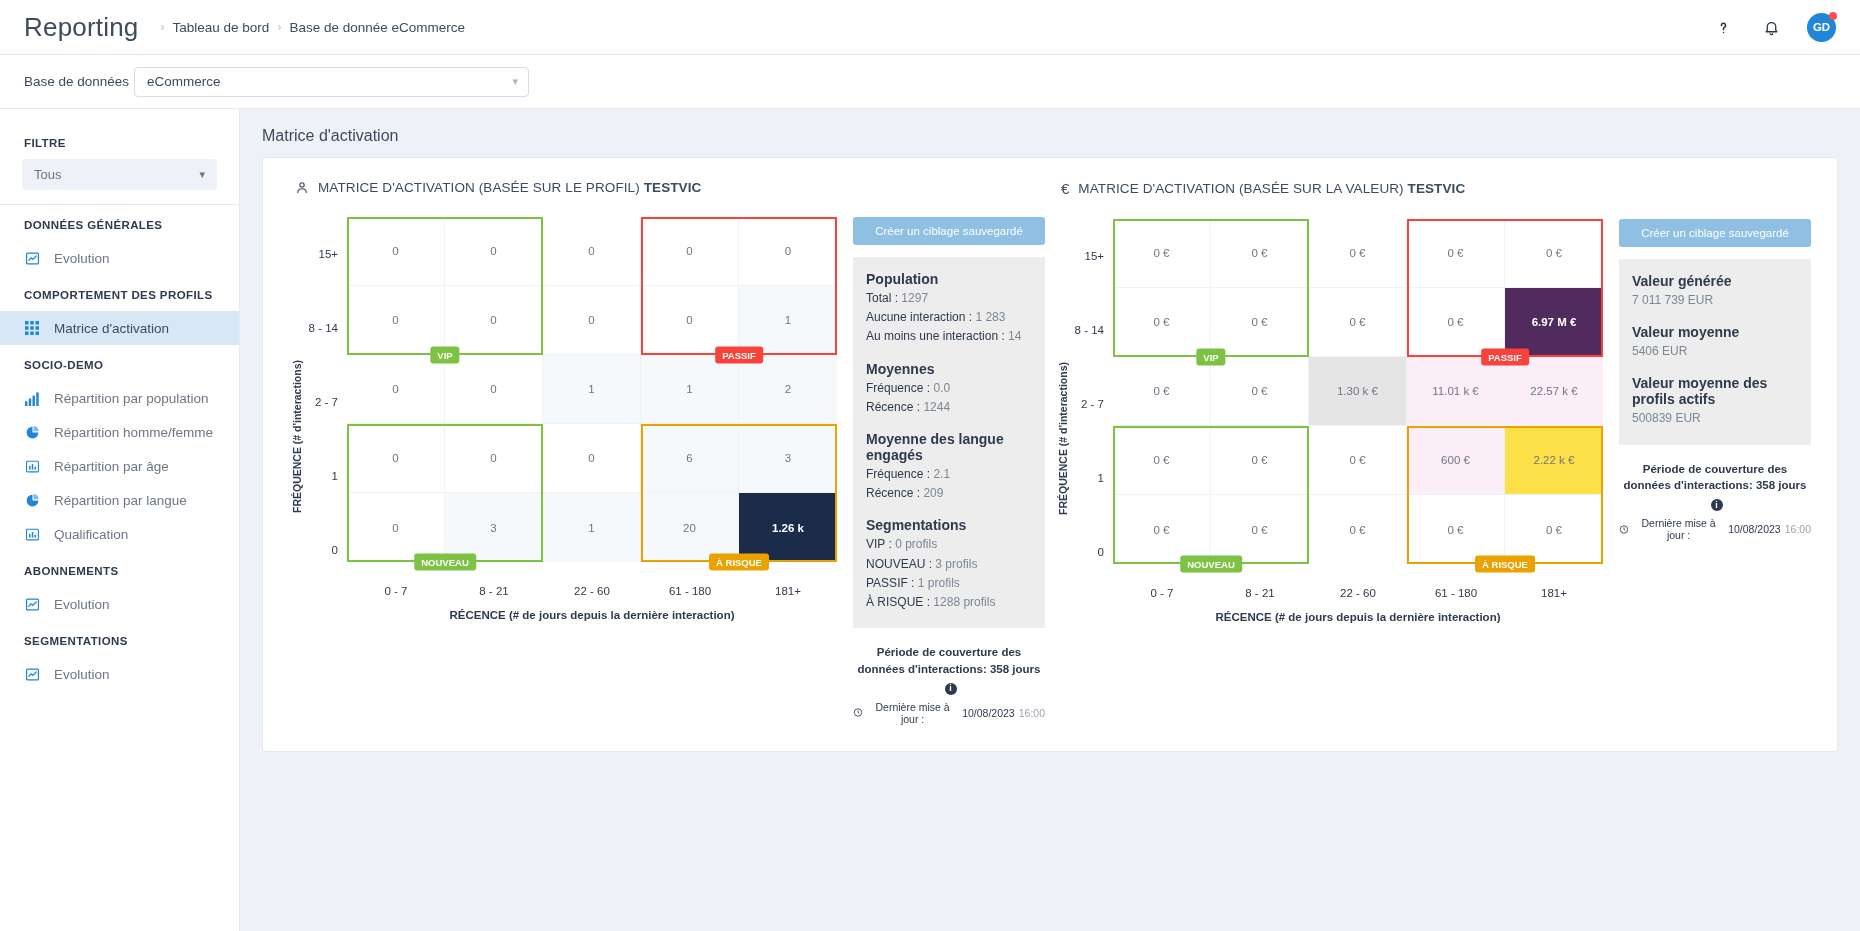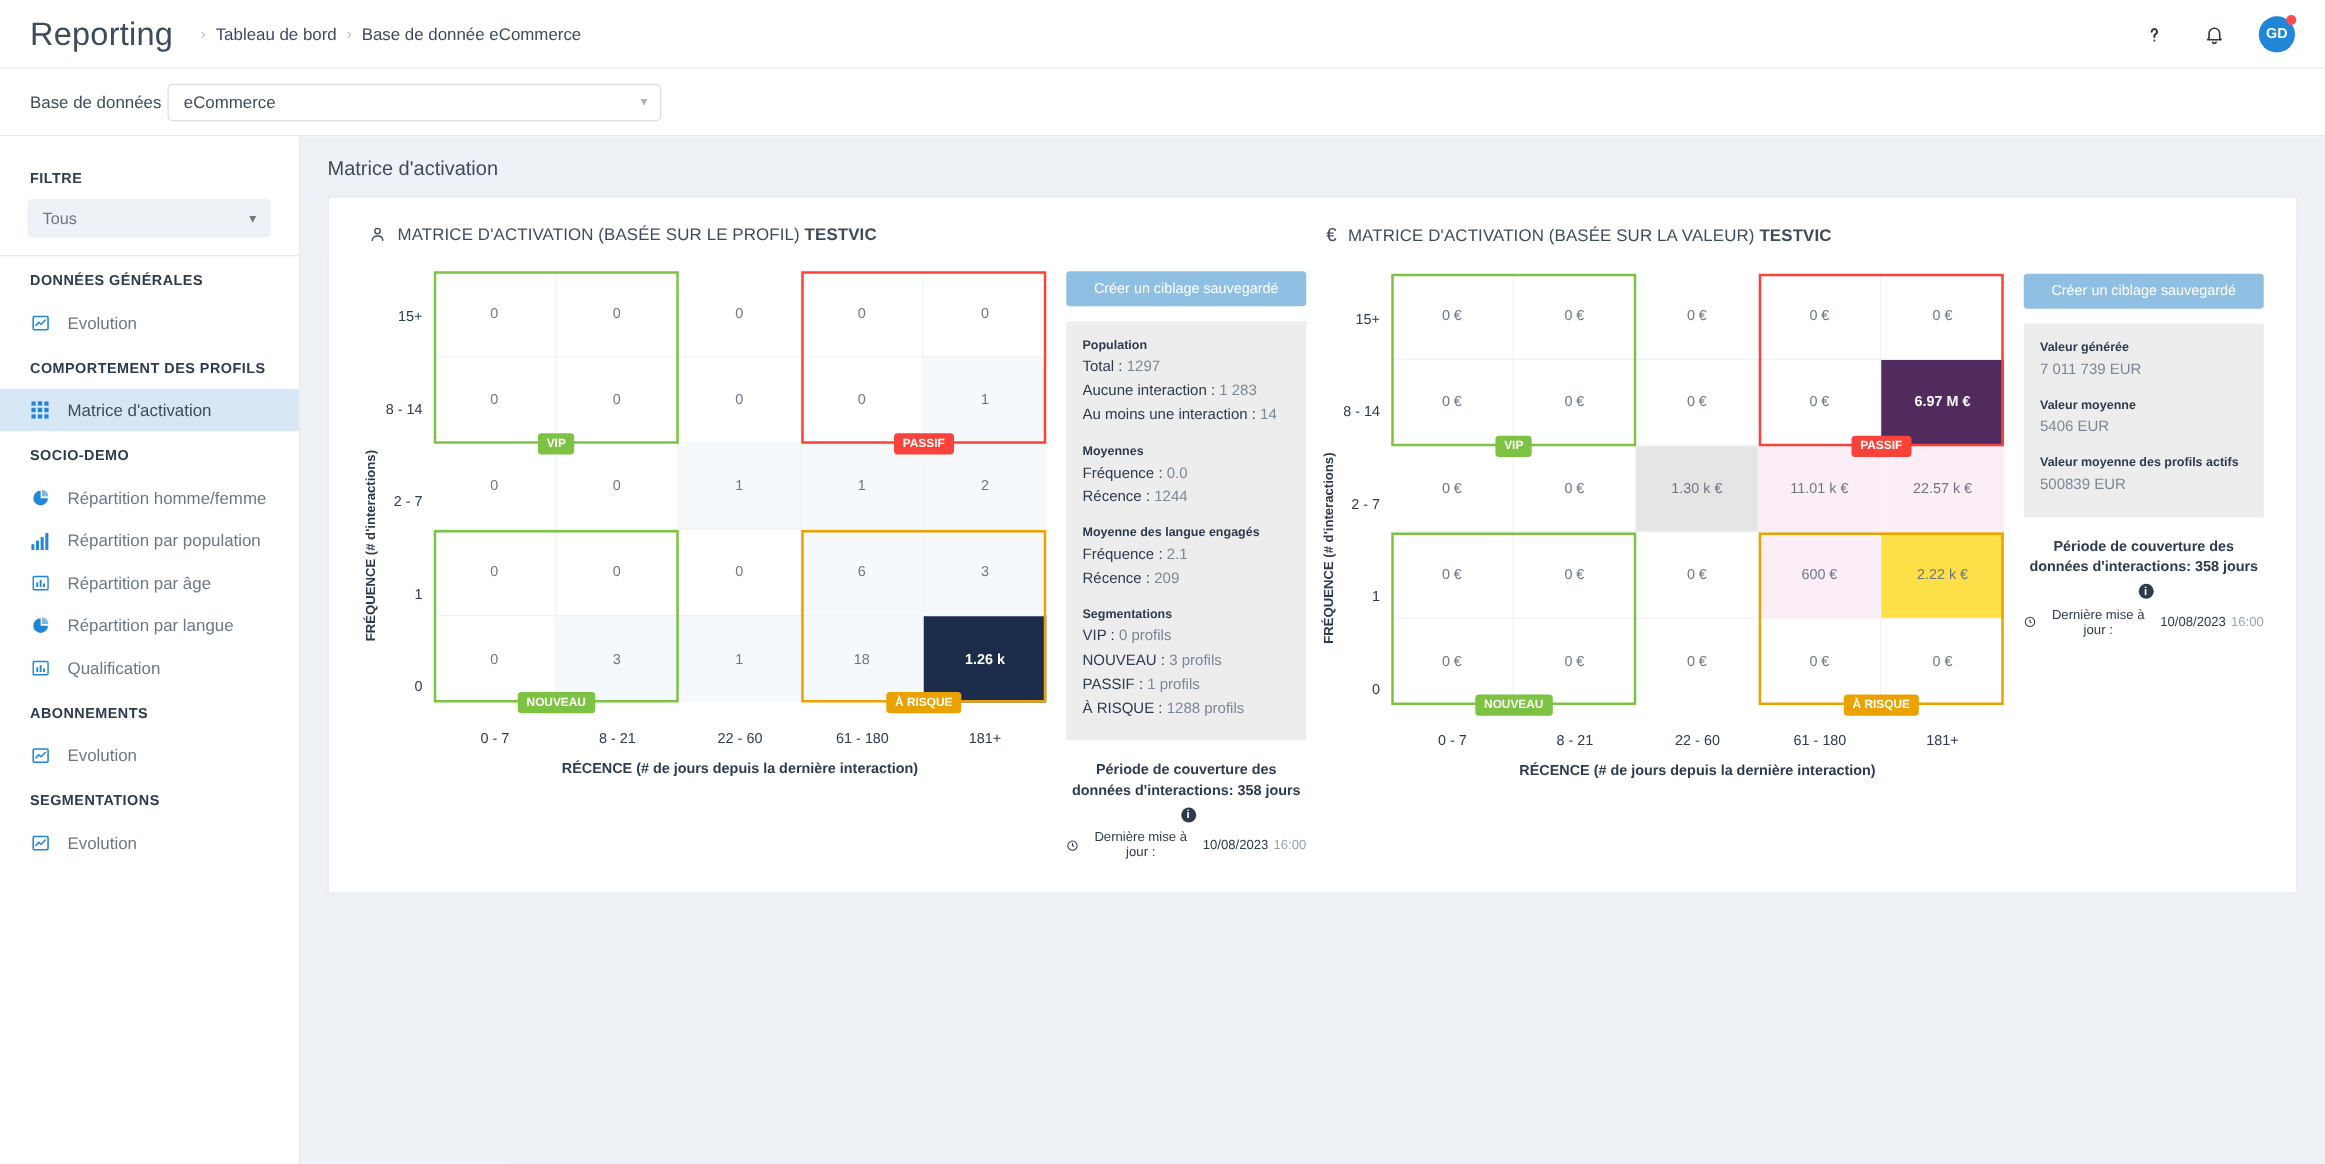--- a/index.html
+++ b/index.html
@@ -140,21 +140,21 @@
   .xlabel { text-align: center; font-size: 11.5px; font-weight: 700; color: #2e3a4d; margin-top: 12px; }
 
   
   .cta-btn {
     width: 100%; height: 28px; background: #8fc0e3; color: #fff;
     border: none; border-radius: 3px; font-size: 11.5px;
     font-family: "Liberation Sans", sans-serif; cursor: pointer;
     display: flex; align-items: center; justify-content: center;
   }
   .info-panel { background: #ededed; margin-top: 12px; padding: 14px 13px 16px 13px; }
-  .info-h { font-size: 10px; font-weight: 700; color: #2e3a4d; margin-bottom: 2px; }
+  .info-h { font-size: 14px; font-weight: 700; color: #2e3a4d; margin-bottom: 2px; }
   .info-h.sp { margin-top: 14px; }
   .info-l { font-size: 12px; color: #2e3a4d; line-height: 1.6; }
   .info-l .v { color: #7b8795; }
   .coverage {
     margin-top: 16px; text-align: center;
     font-size: 11.5px; font-weight: 700; color: #2e3a4d; line-height: 1.45;
   }
   .coverage .ibadge {
     display: inline-flex; align-items: center; justify-content: center;
     width: 12px; height: 12px; border-radius: 50%; background: #2e3a4d;
@@ -239,37 +239,37 @@
               <rect x="0" y="12" width="4" height="4"></rect>
               <rect x="6" y="12" width="4" height="4"></rect>
               <rect x="12" y="12" width="4" height="4"></rect>
             </svg>
           </span>
           <span>Matrice d'activation</span>
         </div>
         <div class="side-section-title">SOCIO-DEMO</div>
         <div class="side-item">
           <span class="ic">
-            <svg width="15" height="15" viewBox="0 0 24 24">
-              <path d="M12 2.6A9.4 9.4 0 1 0 21.4 12H12z" fill="#1f86d8"></path>
-              <path d="M13.6 1.4v8.4h8.4A9.4 9.4 0 0 0 13.6 1.4z" fill="#7fb9e8"></path>
-            </svg>
-          </span>
-          <span>Répartition homme/femme</span>
-        </div>
-        <div class="side-item">
-          <span class="ic">
             <svg width="15" height="15" viewBox="0 0 16 16" fill="#1f86d8">
               <rect x="0" y="11" width="2.6" height="5"></rect>
               <rect x="4" y="8" width="2.6" height="8"></rect>
               <rect x="8" y="5" width="2.6" height="11"></rect>
               <rect x="12" y="1.5" width="2.6" height="14.5"></rect>
             </svg>
           </span>
           <span>Répartition par population</span>
+        </div>
+        <div class="side-item">
+          <span class="ic">
+            <svg width="15" height="15" viewBox="0 0 24 24">
+              <path d="M12 2.6A9.4 9.4 0 1 0 21.4 12H12z" fill="#1f86d8"></path>
+              <path d="M13.6 1.4v8.4h8.4A9.4 9.4 0 0 0 13.6 1.4z" fill="#7fb9e8"></path>
+            </svg>
+          </span>
+          <span>Répartition homme/femme</span>
         </div>
         <div class="side-item">
           <span class="ic">
             <svg width="15" height="15" viewBox="0 0 24 24" fill="none" stroke="#1f86d8" stroke-width="1.8">
               <rect x="2.5" y="3.5" width="19" height="17" rx="1.5"></rect>
               <rect x="6.5" y="11" width="2.4" height="6" fill="#1f86d8" stroke="none"></rect>
               <rect x="10.8" y="8" width="2.4" height="9" fill="#1f86d8" stroke="none"></rect>
               <rect x="15.1" y="12.5" width="2.4" height="4.5" fill="#1f86d8" stroke="none"></rect>
             </svg>
           </span>
@@ -366,21 +366,21 @@
                     <div class="cell" style="background: rgb(245, 249, 252); color: rgb(109, 119, 131); font-weight: 400;">1</div>
                     <div class="cell last-col" style="background: rgb(245, 249, 252); color: rgb(109, 119, 131); font-weight: 400;">2</div>
                     <div class="cell" style="background: rgb(255, 255, 255); color: rgb(109, 119, 131); font-weight: 400;">0</div>
                     <div class="cell" style="background: rgb(255, 255, 255); color: rgb(109, 119, 131); font-weight: 400;">0</div>
                     <div class="cell" style="background: rgb(255, 255, 255); color: rgb(109, 119, 131); font-weight: 400;">0</div>
                     <div class="cell" style="background: rgb(245, 249, 252); color: rgb(109, 119, 131); font-weight: 400;">6</div>
                     <div class="cell last-col" style="background: rgb(245, 249, 252); color: rgb(109, 119, 131); font-weight: 400;">3</div>
                     <div class="cell last-row" style="background: rgb(255, 255, 255); color: rgb(109, 119, 131); font-weight: 400;">0</div>
                     <div class="cell last-row" style="background: rgb(245, 249, 252); color: rgb(109, 119, 131); font-weight: 400;">3</div>
                     <div class="cell last-row" style="background: rgb(245, 249, 252); color: rgb(109, 119, 131); font-weight: 400;">1</div>
-                    <div class="cell last-row" style="background: rgb(245, 249, 252); color: rgb(109, 119, 131); font-weight: 400;">18</div>
+                    <div class="cell last-row" style="background: rgb(245, 249, 252); color: rgb(109, 119, 131); font-weight: 400;">20</div>
                     <div class="cell last-col last-row" style="background: rgb(27, 44, 75); color: rgb(255, 255, 255); font-weight: 700;">1.26 k</div>
                     <div class="seg-box" style="border-color: rgb(125, 194, 66); left: 0%; width: 40%; top: 0px; height: 138px;"></div>
                     <div class="seg-tag" style="background: rgb(125, 194, 66); left: 20%; top: 138px;">VIP</div>
                     <div class="seg-box" style="border-color: rgb(249, 66, 58); left: 60%; width: 40%; top: 0px; height: 138px;"></div>
                     <div class="seg-tag" style="background: rgb(249, 66, 58); left: 80%; top: 138px;">PASSIF</div>
                     <div class="seg-box" style="border-color: rgb(125, 194, 66); left: 0%; width: 40%; top: 207px; height: 138px;"></div>
                     <div class="seg-tag" style="background: rgb(125, 194, 66); left: 20%; top: 345px;">NOUVEAU</div>
                     <div class="seg-box" style="border-color: rgb(234, 162, 0); left: 60%; width: 40%; top: 207px; height: 138px;"></div>
                     <div class="seg-tag" style="background: rgb(234, 162, 0); left: 80%; top: 345px;">À RISQUE</div>
                   </div>

